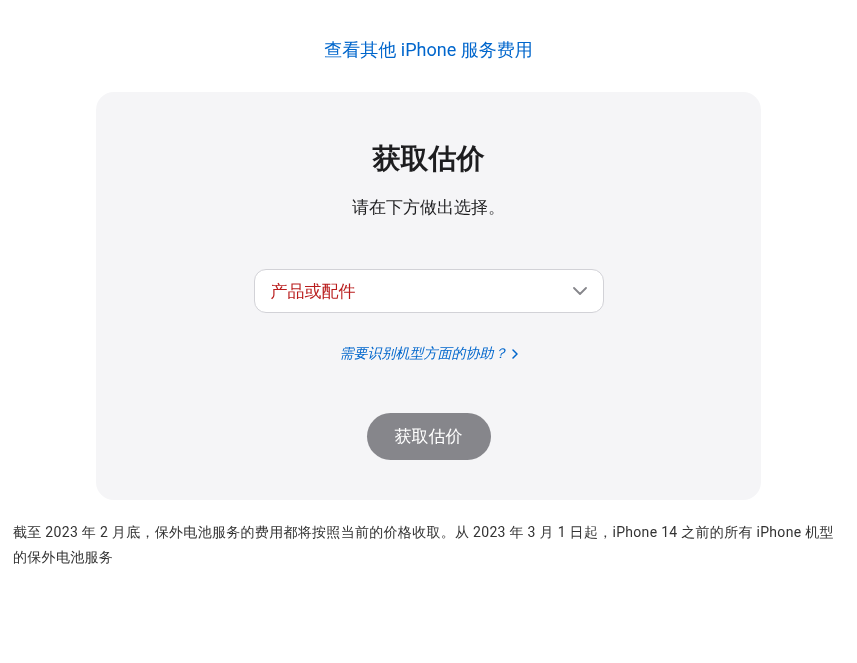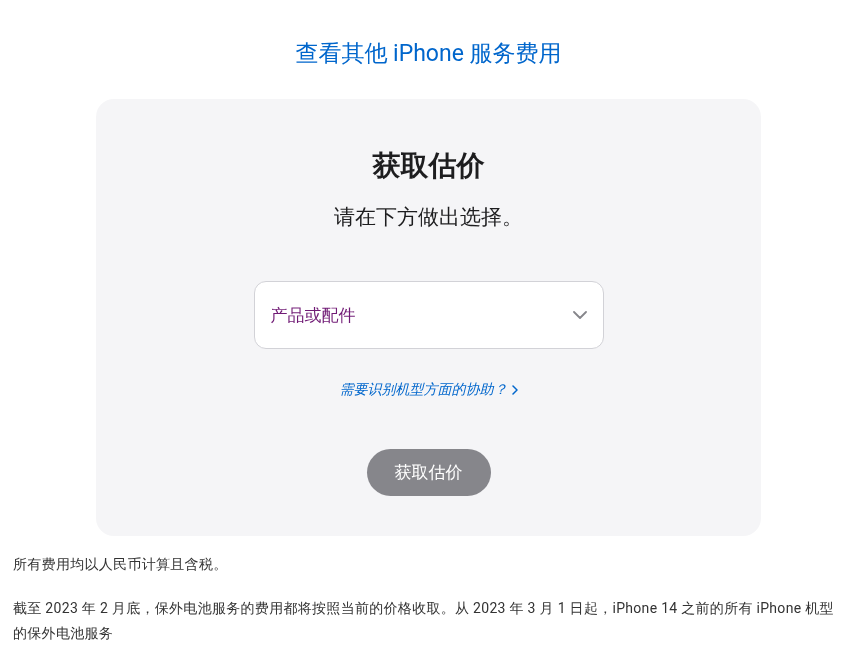--- a/index.html
+++ b/index.html
@@ -18,57 +18,57 @@
       width: 100%;
       padding: 0 10px;
     }
     .top-link {
       text-align: center;
       padding: 38px 0 30px 0;
     }
     .top-link a {
       color: #0066cc;
       text-decoration: none;
-      font-size: 23px;
+      font-size: 18px;
       font-weight: 400;
     }
     .card {
       background: #f5f5f7;
       border-radius: 18px;
       width: 665px;
       margin: 0 auto;
       padding: 48px 40px 40px 40px;
       text-align: center;
     }
     .card-title {
       font-size: 28px;
       font-weight: 600;
       color: #1d1d1f;
       margin-bottom: 18px;
     }
     .card-subtitle {
-      font-size: 21px;
+      font-size: 17px;
       color: #1d1d1f;
       font-weight: 400;
       margin-bottom: 50px;
     }
     .select-wrapper {
       position: relative;
       width: 350px;
       margin: 0 auto 22px auto;
     }
     .select-box {
       width: 100%;
-      height: 68px;
+      height: 44px;
       background: #ffffff;
       border: 1px solid #d2d2d7;
       border-radius: 12px;
       padding: 0 40px 0 16px;
       font-size: 17px;
-      color: #701a75;
+      color: #b91c1c;
       text-align: left;
       display: flex;
       align-items: center;
       cursor: pointer;
       position: relative;
     }
     .chevron {
       position: absolute;
       right: 16px;
       top: 50%;
@@ -150,19 +150,18 @@
         <path d="M1 1L5 5L1 9" stroke="#0066cc" stroke-width="1.5" stroke-linecap="round" stroke-linejoin="round"></path>
       </svg>
     </a>
 
     <div>
       <button class="submit-btn">获取估价</button>
     </div>
   </div>
 
   <div class="footer-text">
-    <p class="footer-line1">所有费用均以人民币计算且含税。</p>
     <p class="footer-line2">
       <span>截至 2023 年 2 月底，保外电池服务的费用都将按照当前的价格收取。从 2023 年 3 月 1 日起，iPhone 14 之前的所有 iPhone 机型的保外电池服务</span>
     </p>
   </div>
 
 </div>
 
 </body></html>

